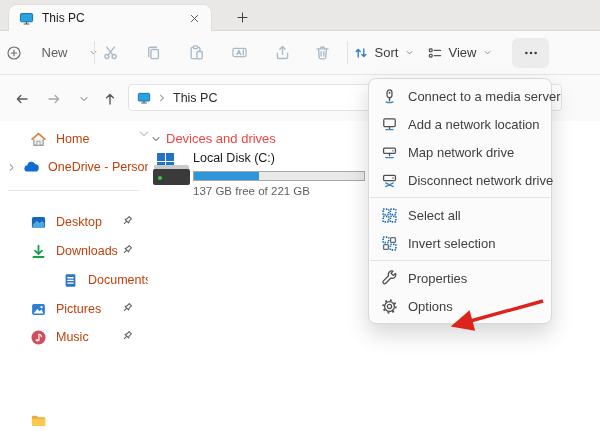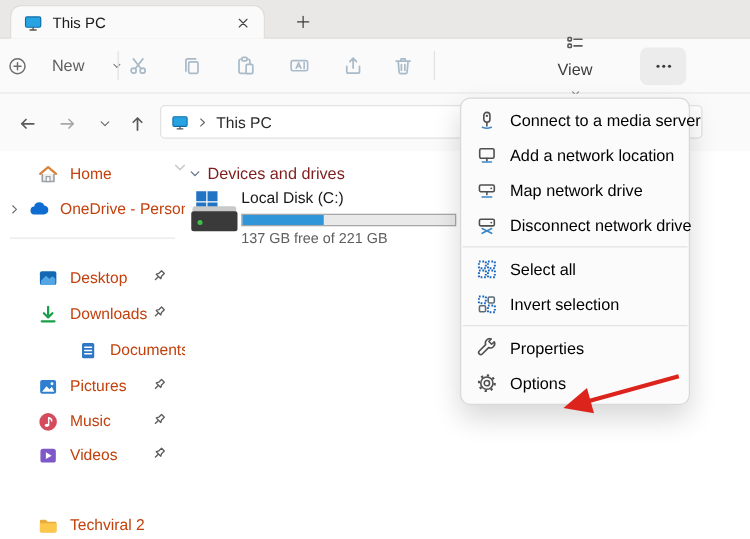--- a/index.html
+++ b/index.html
@@ -30,37 +30,37 @@
   .srow{position:absolute;left:0;width:148px;height:28px;display:flex;align-items:center;border-radius:4px;}
   .srow .chev{width:22px;display:flex;justify-content:center;}
   .srow .sicon{width:17px;height:17px;margin-left:8px;flex:none;}
   .srow .slabel{font-size:12.5px;color:#c2410c;margin-left:9px;white-space:nowrap;overflow:hidden;flex:1;}
   .srow .pin{width:16px;height:16px;margin-right:12px;flex:none;}
   .sdivider{position:absolute;left:8px;top:69px;width:132px;height:1px;background:#e8e8e8;}
   .scroll-hint{position:absolute;left:137px;top:6px;width:14px;height:14px;opacity:.55;}
   
   .main{position:absolute;left:148px;top:121px;width:452px;height:310px;background:#fff;}
   .section-row{position:absolute;left:2px;top:10px;display:flex;align-items:center;gap:4px;}
-  .section-title{font-size:13px;color:#7f1d1d;text-align:center;}
+  .section-title{font-size:13px;color:#ef4444;text-align:center;}
   .drive-icon{position:absolute;left:5px;top:32px;width:37px;height:37px;}
   .win-logo{position:absolute;left:4px;top:0;width:17px;height:17px;display:grid;grid-template-columns:8px 8px;grid-template-rows:8px 8px;gap:1px;}
   .win-logo span{background:#2173c4;}
   .drive-body{position:absolute;left:0;top:16px;width:37px;height:16px;background:#3a3a3a;border-radius:2px;}
   .drive-top{position:absolute;left:1px;top:12px;width:35px;height:5px;background:#c9c9c9;border-radius:2px 2px 0 0;}
   .drive-led{position:absolute;left:5px;top:23px;width:4px;height:4px;border-radius:50%;background:#3fc24a;}
   .drive-name{position:absolute;left:45px;top:30px;font-size:12.5px;color:#191919;}
   .usage-bar{position:absolute;left:45px;top:50px;width:172px;height:10px;background:#e9e9e9;border:1px solid #a8a8a8;box-sizing:border-box;}
   .usage-fill{height:100%;background:#3095d9;}
   .drive-detail{position:absolute;left:45px;top:64px;font-size:11.5px;color:#5e5e5e;}
   
   .menu{position:absolute;left:368px;top:78px;width:184px;background:#fbfbfb;border:1px solid #d9d9d9;border-radius:8px;
         box-shadow:0 10px 22px rgba(0,0,0,.16);padding:3px 0;box-sizing:border-box;z-index:5;}
   .menu-item{height:28px;display:flex;align-items:center;padding-left:12px;gap:10px;}
   .menu-item .mic{width:17px;height:17px;flex:none;}
-  .menu-item .mlabel{font-size:13px;color:#000000;white-space:nowrap;}
+  .menu-item .mlabel{font-size:13px;color:#404040;white-space:nowrap;}
   .msep{height:1px;background:#e3e3e3;margin:3px 1px;}
   
   .annot{position:absolute;left:0;top:0;width:600px;height:431px;pointer-events:none;z-index:10;}
   svg{display:block;}
 </style>
 </head>
 <body>
 
 <div id="app">
 
@@ -161,21 +161,36 @@
       <span>
         <svg viewBox="0 0 16 16" width="17" height="17">
             <g stroke="#a9bac9" stroke-width="1.3" fill="none" stroke-linecap="round">
               <path d="M2.8 4.6 H13.2 M6.2 4.4 L6.6 3 h2.8 l.4 1.4 M4.3 4.9 l.7 8 a1.3 1.3 0 0 0 1.3 1.1 h3.4 a1.3 1.3 0 0 0 1.3-1.1 l.7-8 M6.7 7.2 v4.2 M9.3 7.2 v4.2"></path>
             </g>
           </svg>
       </span>
     </div>
     <div class="vsep" style="left:347px;"></div>
 
-    <div class="cmd" style="left:426px;width:68px;flex-direction:column;">
+    <div class="cmd" style="left:352px;width:64px;">
+      <span>
+        <svg viewBox="0 0 16 16" width="16" height="16">
+            <g stroke="#3a7cc4" stroke-width="1.4" fill="none" stroke-linecap="round" stroke-linejoin="round">
+              <path d="M5.2 12 V4.4 M5.2 4.4 L3.2 6.4 M5.2 4.4 L7.2 6.4 M10.8 4 V11.6 M10.8 11.6 L8.8 9.6 M10.8 11.6 L12.8 9.6"></path>
+            </g>
+          </svg>
+      </span>
+      <span class="cmd-label dark">Sort</span>
+      <span>
+        <svg viewBox="0 0 16 16" width="11" height="11">
+            <path d="M4.5 6.5 L8 10 L11.5 6.5" stroke="#777" stroke-width="1.2" fill="none" stroke-linecap="round" stroke-linejoin="round"></path>
+          </svg>
+      </span>
+    </div>
+    <div class="cmd" style="left:426px;width:68px;">
       <span>
         <svg viewBox="0 0 16 16" width="16" height="16">
             <g stroke="#5a5a5a" stroke-width="1.3" fill="none">
               <rect x="2.4" y="4" width="2.7" height="2.7" rx="0.7"></rect>
               <rect x="2.4" y="9.3" width="2.7" height="2.7" rx="0.7"></rect>
               <path d="M7.2 5.4 H13.6 M7.2 10.7 H13.6" stroke-linecap="round"></path>
             </g>
           </svg>
       </span>
       <span class="cmd-label dark">View</span>
@@ -359,49 +374,30 @@
       <span class="pin">
         <svg viewBox="0 0 16 16" width="14" height="14">
             <g transform="rotate(45 8 8)" stroke="#5c5c5c" fill="none" stroke-width="1.2" stroke-linejoin="round">
               <path d="M6.2 2.6 H9.8 V6.2 L10.9 8.3 H5.1 L6.2 6.2 Z"></path>
               <path d="M8 8.3 V12.8"></path>
             </g>
           </svg>
       </span>
     </div>
 
-    <div class="srow" style="top:229px;">
-      <span class="chev"></span>
-      <span class="sicon">
-        <svg viewBox="0 0 16 16" width="17" height="17">
-            <rect x="2.2" y="2.8" width="11.6" height="10.4" rx="2" fill="#7e57c8"></rect>
-            <path d="M6.3 5.5 L10.7 8 L6.3 10.5 Z" fill="#fff"></path>
-          </svg>
-      </span>
-      <span class="slabel">Videos</span>
-      <span class="pin">
-        <svg viewBox="0 0 16 16" width="14" height="14">
-            <g transform="rotate(45 8 8)" stroke="#5c5c5c" fill="none" stroke-width="1.2" stroke-linejoin="round">
-              <path d="M6.2 2.6 H9.8 V6.2 L10.9 8.3 H5.1 L6.2 6.2 Z"></path>
-              <path d="M8 8.3 V12.8"></path>
-            </g>
-          </svg>
-      </span>
-    </div>
 
 
     <div class="srow" style="top:285px;">
       <span class="chev"></span>
       <span class="sicon">
         <svg viewBox="0 0 16 16" width="17" height="17">
             <path d="M1.8 4.6 a1.1 1.1 0 0 1 1.1-1.1 h3.3 l1.5 1.5 h5.5 a1.1 1.1 0 0 1 1.1 1.1 v5.9 a1.1 1.1 0 0 1-1.1 1.1 H2.9 a1.1 1.1 0 0 1-1.1-1.1 Z" fill="#e9ab3c"></path>
             <path d="M1.8 6.3 H14.3 V12 a1.1 1.1 0 0 1-1.1 1.1 H2.9 a1.1 1.1 0 0 1-1.1-1.1 Z" fill="#fbc84d"></path>
           </svg>
       </span>
-      <span class="slabel">Techviral 2</span>
     </div>
   </div>
 
   <div class="main">
     <div class="section-row">
       <span>
         <svg viewBox="0 0 16 16" width="12" height="12">
             <path d="M4 6 L8 10 L12 6" stroke="#5f6f8a" stroke-width="1.4" fill="none" stroke-linecap="round" stroke-linejoin="round"></path>
           </svg>
       </span>

